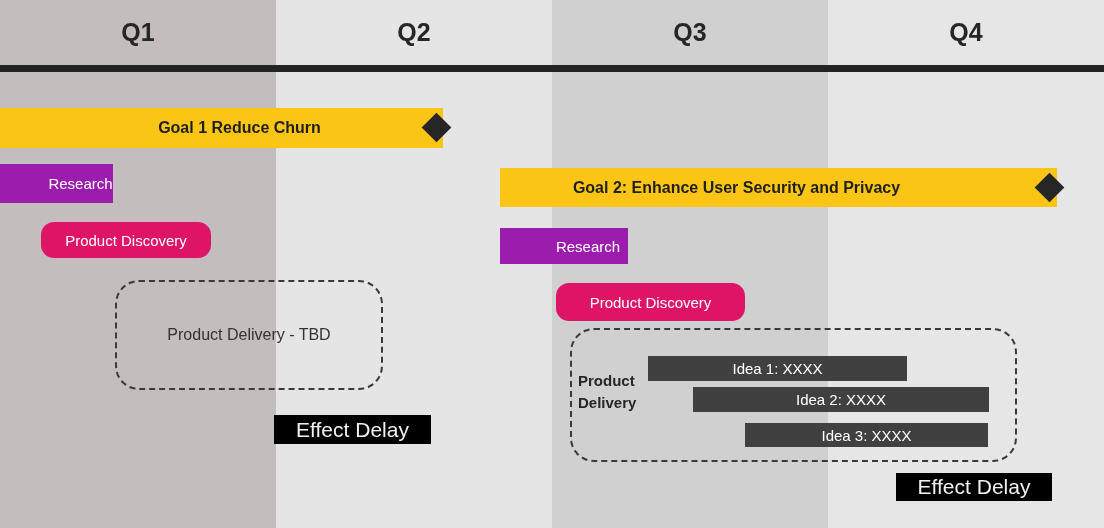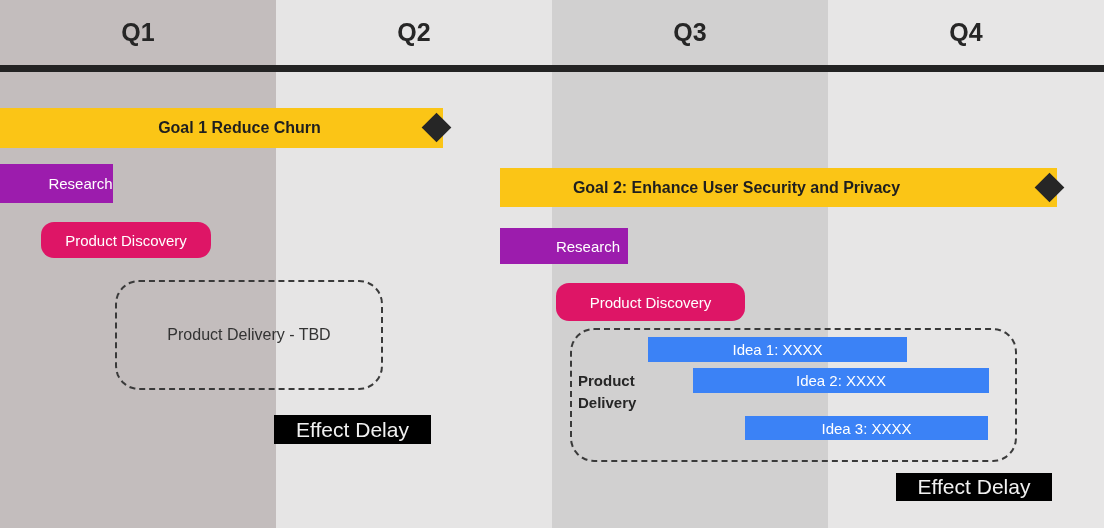--- a/index.html
+++ b/index.html
@@ -73,24 +73,24 @@
     left: 115px; top: 280px; width: 268px; height: 110px;
     display: flex; align-items: center; justify-content: center;
     font-size: 16px; color: #333333;
   }
   .delivery2-box { left: 570px; top: 328px; width: 447px; height: 134px; }
   .delivery2-label {
     position: absolute; left: 578px; top: 370px; width: 84px;
     font-weight: bold; font-size: 15px; color: #262626; line-height: 22px;
   }
 
-  .idea-bar { background: #3b82f6; color: #FFFFFF; font-size: 15px; }
+  .idea-bar { background: #404040; color: #FFFFFF; font-size: 15px; margin-top: 19px; }
   .idea1 { left: 648px; top: 337px; width: 259px; height: 25px; }
   .idea2 { left: 693px; top: 368px; width: 296px; height: 25px; }
-  .idea3 { left: 745px; top: 416px; width: 243px; height: 24px; }
+  .idea3 { left: 745px; top: 404px; width: 243px; height: 24px; }
 
   .delay-bar { background: #000000; color: #F1F1F1; font-size: 21px; }
   .delay1 { left: 274px; top: 415px; width: 157px; height: 29px; }
   .delay2 { left: 896px; top: 473px; width: 156px; height: 28px; }
 </style>
 </head>
 <body>
 
 <div class="canvas">
 

